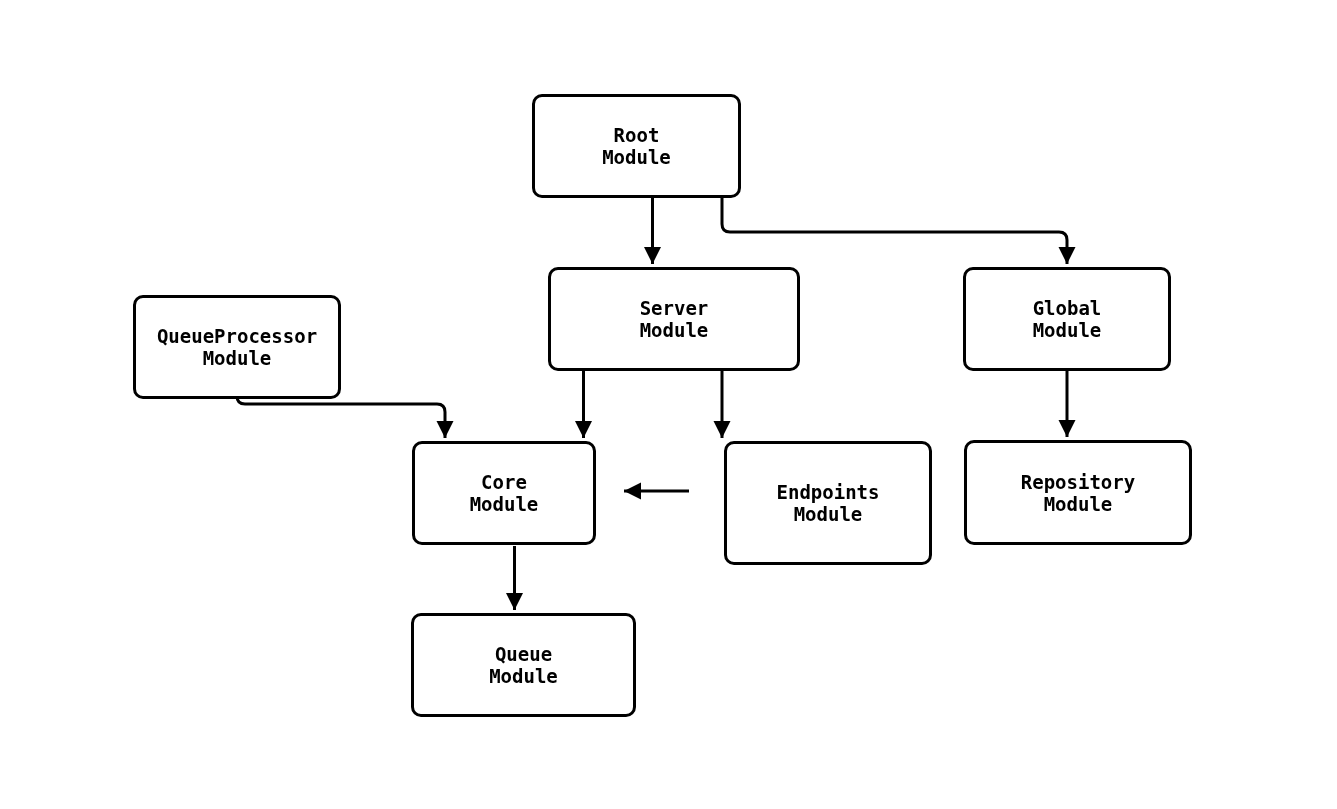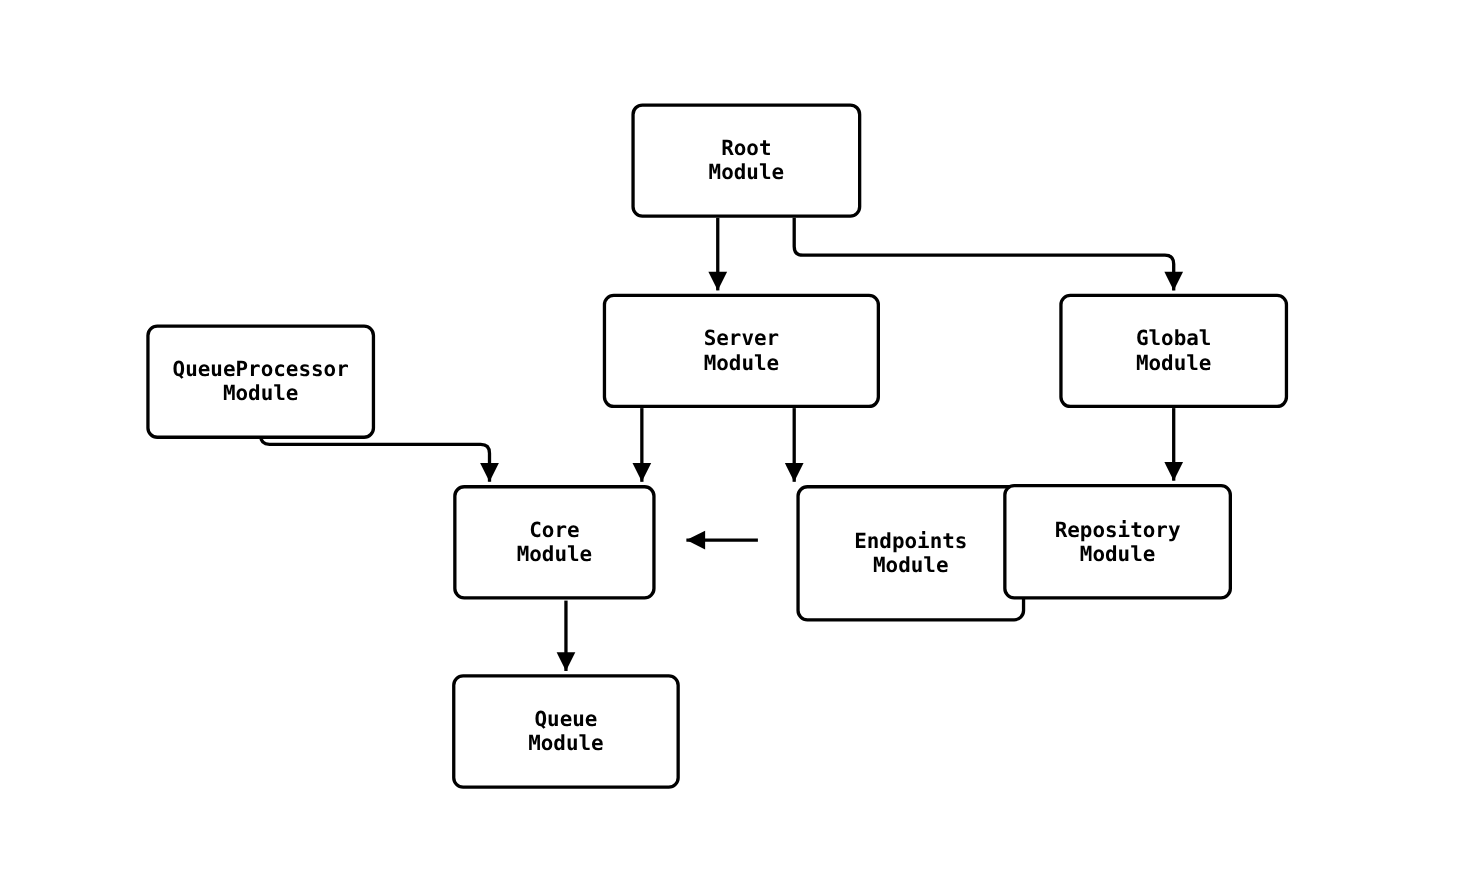--- a/index.html
+++ b/index.html
@@ -27,28 +27,28 @@
     align-items: center;
     justify-content: center;
     font-family: "DejaVu Sans Mono", monospace;
     font-weight: bold;
     font-size: 19px;
     line-height: 22px;
     color: #000000;
     text-align: center;
     white-space: nowrap;
   }
-  #n-root          { left: 574px; top:  94px; width: 209px; height: 104px; }
+  #n-root          { left: 532px; top:  94px; width: 209px; height: 104px; }
   #n-queueprocessor{ left: 133px; top: 266px; width: 208px; height: 104px; margin-top: 29px; }
   #n-server        { left: 548px; top: 267px; width: 252px; height: 104px; }
   #n-global        { left: 963px; top: 267px; width: 208px; height: 104px; }
   #n-core          { left: 412px; top: 441px; width: 184px; height: 104px; }
   #n-endpoints     { left: 724px; top: 441px; width: 208px; height: 124px; text-align: right; }
-  #n-repository    { left: 912px; top: 440px; width: 208px; height: 105px; }
-  #n-queue         { left: 411px; top: 613px; width: 207px; height: 104px; }
+  #n-repository    { left: 964px; top: 440px; width: 228px; height: 105px; }
+  #n-queue         { left: 411px; top: 613px; width: 225px; height: 104px; }
   .edge {
     stroke: #000000;
     stroke-width: 3;
     fill: none;
   }
 </style>
 </head>
 <body>
 
 <div id="canvas">

